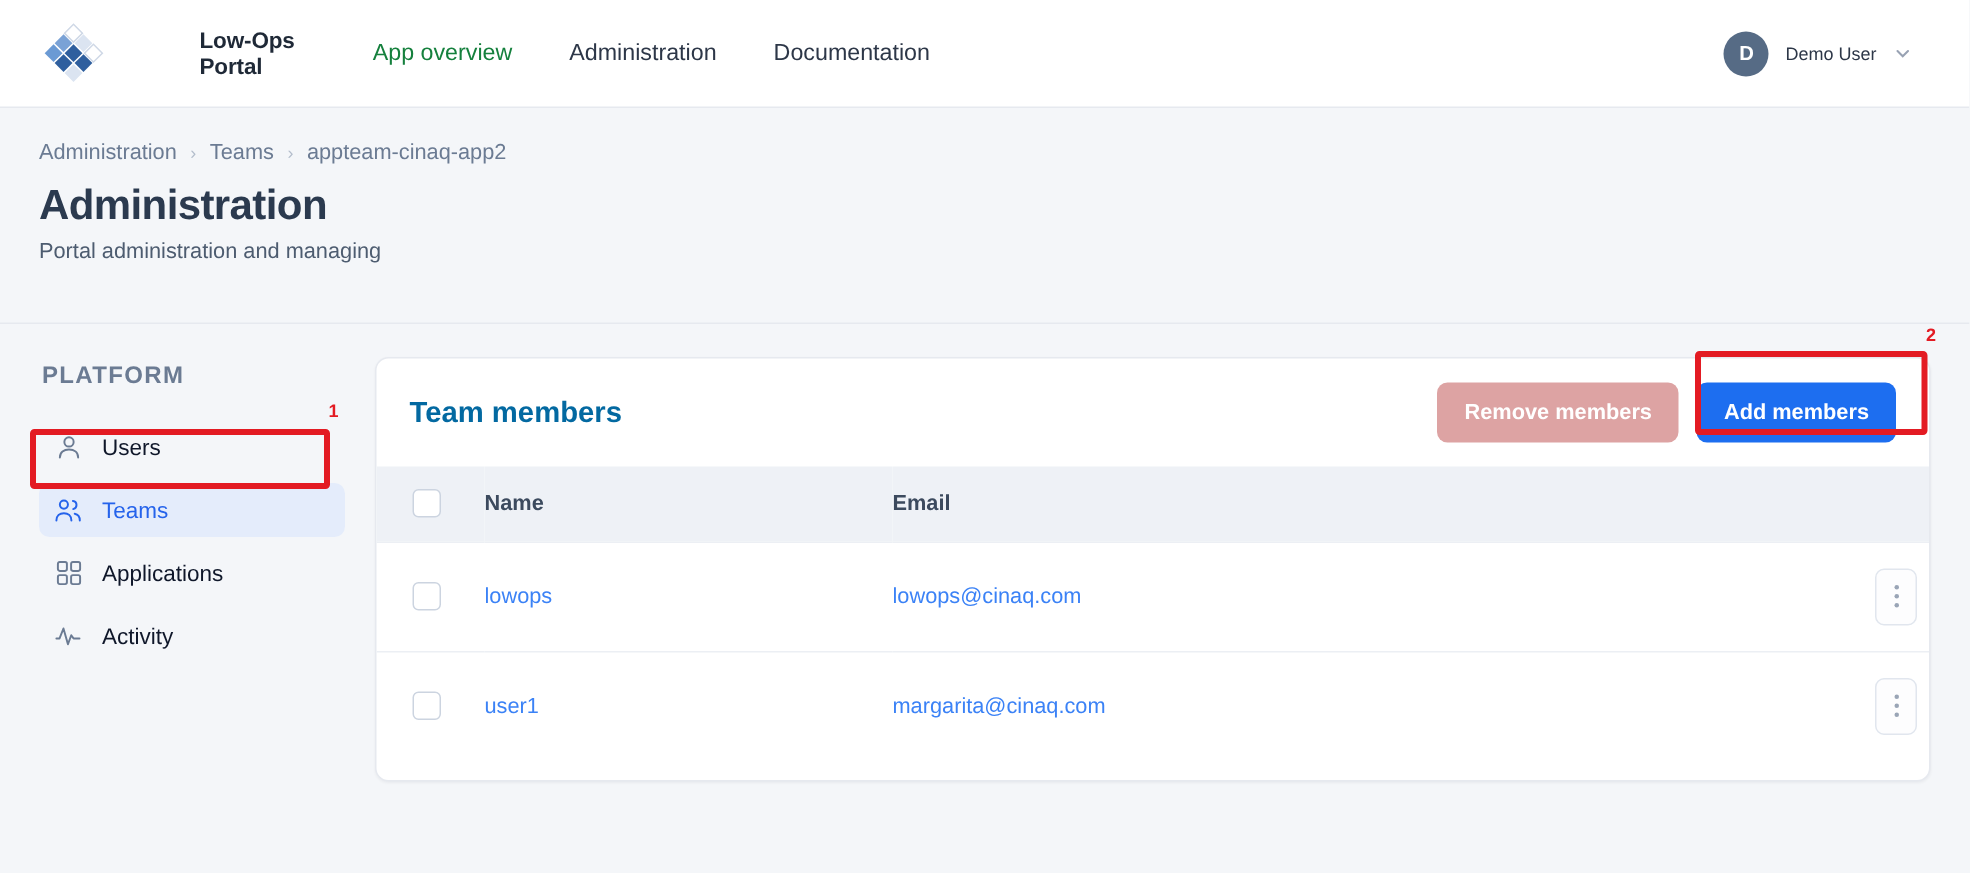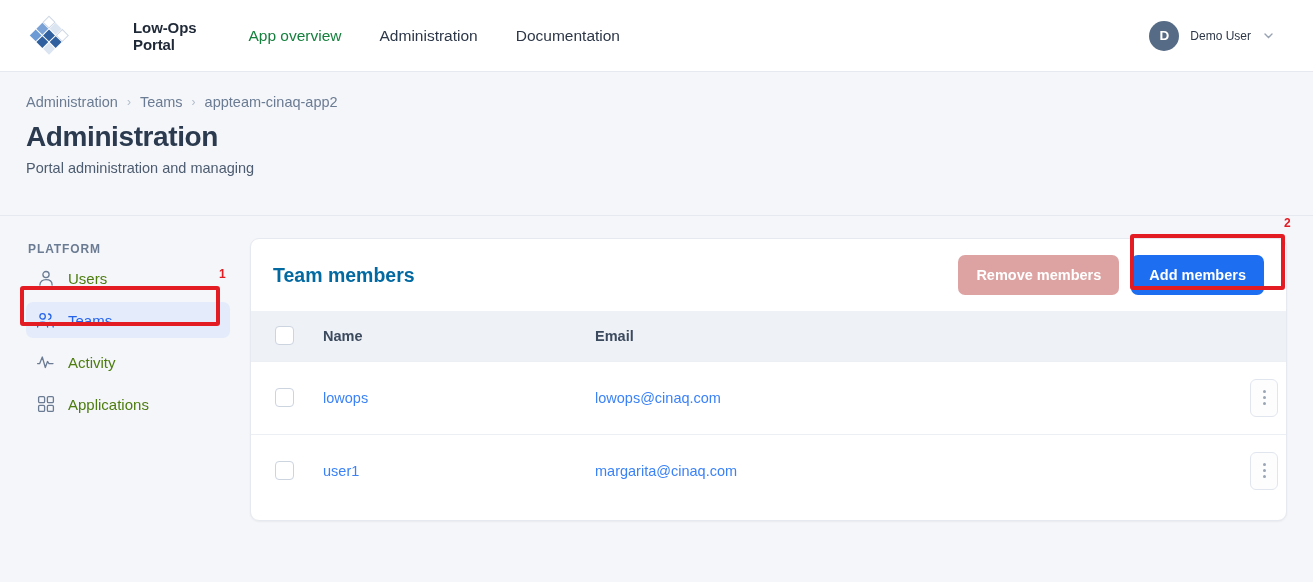--- a/index.html
+++ b/index.html
@@ -87,36 +87,36 @@
     margin-bottom: 6px;
   }
   .page-sub { font-size: 14.5px; color: #4d5c70; }
 
   
   .body-wrap { display: flex; height: 344px; }
 
   
   .sidebar { width: 250px; padding: 26px 20px 0 26px; flex-shrink: 0; position: relative; }
   .side-label {
-    font-size: 12px;
+    font-size: 16px;
     font-weight: bold;
     letter-spacing: 0.9px;
     color: #6b7b93;
-    margin-bottom: 4px;
+    margin-bottom: 20px;
     padding-left: 2px;
   }
   .side-item {
     display: flex;
     align-items: center;
     gap: 13px;
     height: 36px;
     padding: 0 10px;
     border-radius: 7px;
     margin-bottom: 6px;
-    color: #4d7c0f;
+    color: #0f172a;
     font-size: 15px;
     cursor: pointer;
   }
   .side-item .ico { width: 19px; height: 19px; display: flex; align-items: center; justify-content: center; color: #6b7b93; }
   .side-item.active { background: #e4ecfb; color: #2563eb; }
   .side-item.active .ico { color: #2563eb; }
 
   
   .main { flex: 1; padding: 22px 26px 0 0; position: relative; }
   .card {
@@ -284,37 +284,37 @@
             <path d="M1.6 16c0-3.1 2.2-4.9 5-4.9s5 1.8 5 4.9" fill="none" stroke="currentColor" stroke-width="1.3" stroke-linecap="round"></path>
             <path d="M12.6 3c1.4.2 2.4 1.3 2.4 2.7 0 1.3-.9 2.4-2.2 2.7" fill="none" stroke="currentColor" stroke-width="1.3" stroke-linecap="round"></path>
             <path d="M13.8 11.5c2.1.4 3.4 1.9 3.4 4.5" fill="none" stroke="currentColor" stroke-width="1.3" stroke-linecap="round"></path>
           </svg>
       </span>
       <span>Teams</span>
     </div>
 
     <div class="side-item">
       <span class="ico">
-        <svg width="19" height="18" viewBox="0 0 19 18">
-            <path d="M1.6 10.6h2.1L6.3 4l3 10.5 2.2-6 1.5 2.1h4" fill="none" stroke="currentColor" stroke-width="1.3" stroke-linecap="round" stroke-linejoin="round"></path>
-          </svg>
-      </span>
-      <span>Activity</span>
-    </div>
-
-    <div class="side-item">
-      <span class="ico">
         <svg width="18" height="18" viewBox="0 0 18 18">
             <rect x="1.6" y="1.6" width="6" height="6" rx="1.2" fill="none" stroke="currentColor" stroke-width="1.3"></rect>
             <rect x="10.4" y="1.6" width="6" height="6" rx="1.2" fill="none" stroke="currentColor" stroke-width="1.3"></rect>
             <rect x="1.6" y="10.4" width="6" height="6" rx="1.2" fill="none" stroke="currentColor" stroke-width="1.3"></rect>
             <rect x="10.4" y="10.4" width="6" height="6" rx="1.2" fill="none" stroke="currentColor" stroke-width="1.3"></rect>
           </svg>
       </span>
       <span>Applications</span>
+    </div>
+
+    <div class="side-item">
+      <span class="ico">
+        <svg width="19" height="18" viewBox="0 0 19 18">
+            <path d="M1.6 10.6h2.1L6.3 4l3 10.5 2.2-6 1.5 2.1h4" fill="none" stroke="currentColor" stroke-width="1.3" stroke-linecap="round" stroke-linejoin="round"></path>
+          </svg>
+      </span>
+      <span>Activity</span>
     </div>
 
     <div class="annot" style="left:20px; top:70px; width:200px; height:40px;"></div>
     <div class="annot-num" style="left:219px; top:51px;">1</div>
   </aside>
 
   <main class="main">
     <div class="card">
 
       <div class="card-head">

